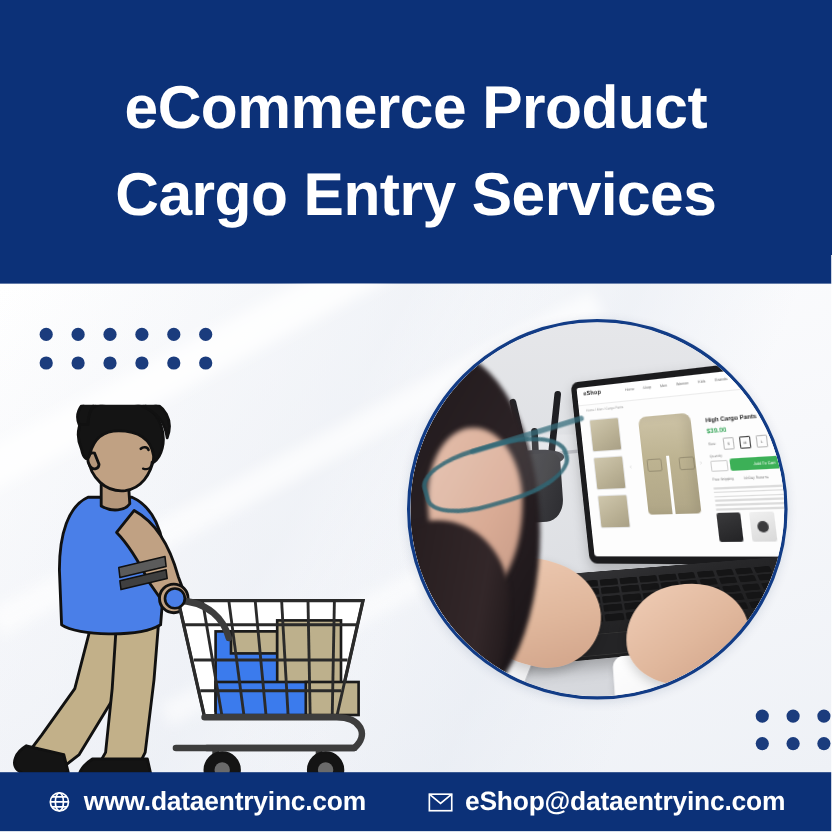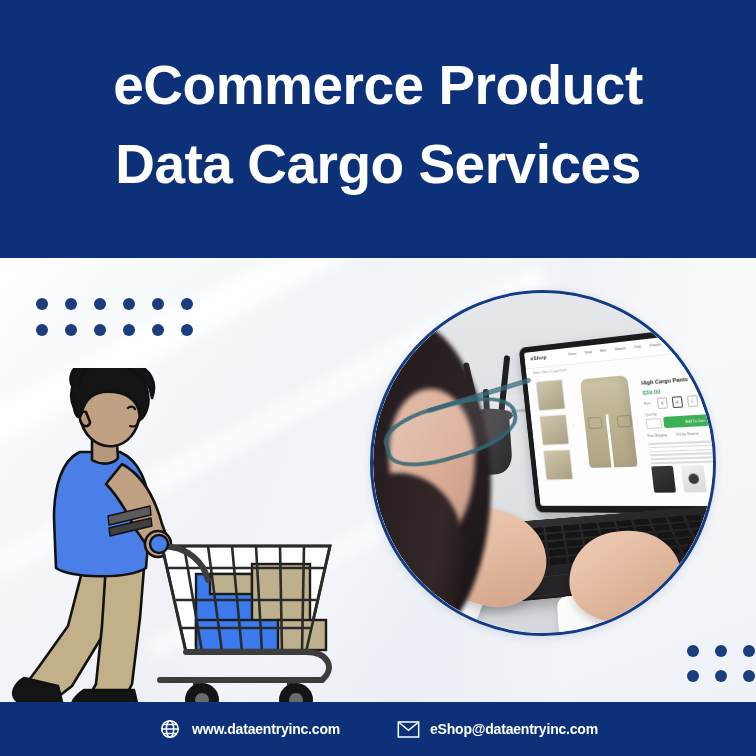--- a/index.html
+++ b/index.html
@@ -23,21 +23,21 @@
     position: absolute;
     left: 0; top: 0;
     width: 756px;
     height: 258px;
     background: #0c3178;
     overflow: hidden;
   }
   .header-title {
     position: absolute;
     left: 0;
-    top: 46px;
+    top: 58px;
     width: 756px;
     text-align: center;
     color: #ffffff;
     font-family: "Liberation Sans", sans-serif;
     font-weight: bold;
     font-size: 55px;
     line-height: 79px;
     letter-spacing: -0.5px;
   }
   .header-title .line {
@@ -491,41 +491,41 @@
     display: flex;
     align-items: center;
     justify-content: center;
     gap: 56px;
   }
   .contact {
     display: flex;
     align-items: center;
     gap: 10px;
     color: #ffffff;
-    font-size: 14px;
+    font-size: 24px;
     font-weight: bold;
     letter-spacing: -0.2px;
   }
   .contact .ic {
     display: flex;
     align-items: center;
     justify-content: center;
     width: 24px;
     height: 24px;
   }
 </style>
 </head>
 <body>
 
 <div class="poster">
 
   <div class="header">
     <div class="header-title">
       <span class="line">eCommerce Product</span>
-      <span class="line">Data Cargo Services</span>
+      <span class="line">Cargo Entry Services</span>
     </div>
   </div>
 
   <div class="body-area">
     <div class="sheen s1"></div>
     <div class="sheen s2"></div>
     <div class="sheen s3"></div>
   </div>
 
   <div class="dot-grid dots-topleft">

